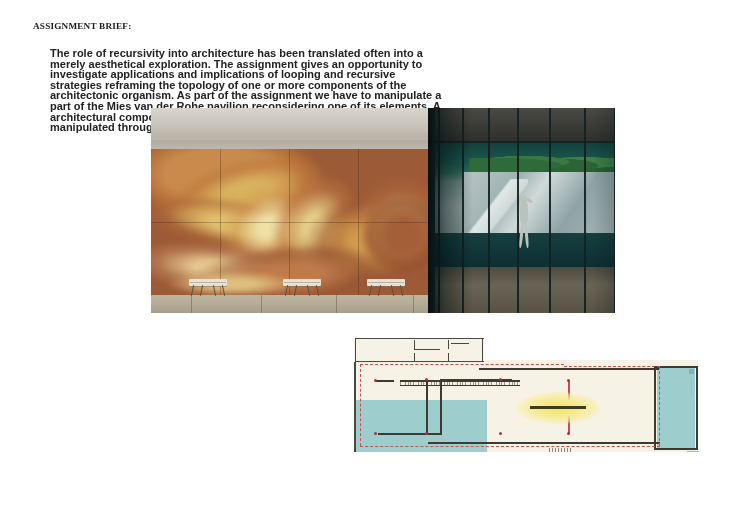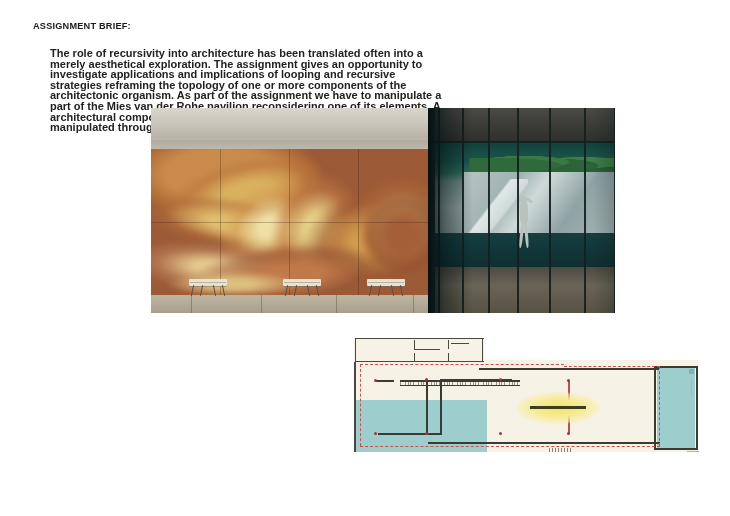--- a/index.html
+++ b/index.html
@@ -1,21 +1,21 @@
 <!DOCTYPE html>
 <html><head>
 <meta charset="utf-8">
 <style>
   html,body{margin:0;padding:0;background:#ffffff;}
   body{width:730px;height:516px;overflow:hidden;font-family:"Liberation Sans",sans-serif;color:#231f20;}
   #page{position:relative;width:730px;height:516px;background:#ffffff;}
 
   
   .brief{position:absolute;left:33px;top:21px;width:430px;}
-  .brief-title{font-size:9.2px;font-weight:bold;letter-spacing:.2px;margin:0 0 3px 0;color:#1b1b1b;}
+  .brief-title{font-size:9.2px;font-weight:bold;letter-spacing:.2px;margin:0 0 3px 0;color:#1b1b1b;font-family:Liberation Serif, serif;}
   .brief-body{font-size:11px;font-weight:bold;line-height:10.6px;color:#222;margin:17px;}
 
   
   .photo{position:absolute;left:151px;top:108px;width:464px;height:205px;overflow:hidden;background:#8a8378;}
   .ph-layer{position:absolute;inset:0;}
 
   
   .ceiling{position:absolute;left:0;top:0;width:100%;height:32px;
     background:linear-gradient(180deg,#d9d5cc 0%,#c9c4ba 55%,#b4aea3 100%);}
   .ceiling2{position:absolute;left:0;top:28px;width:72%;height:14px;

